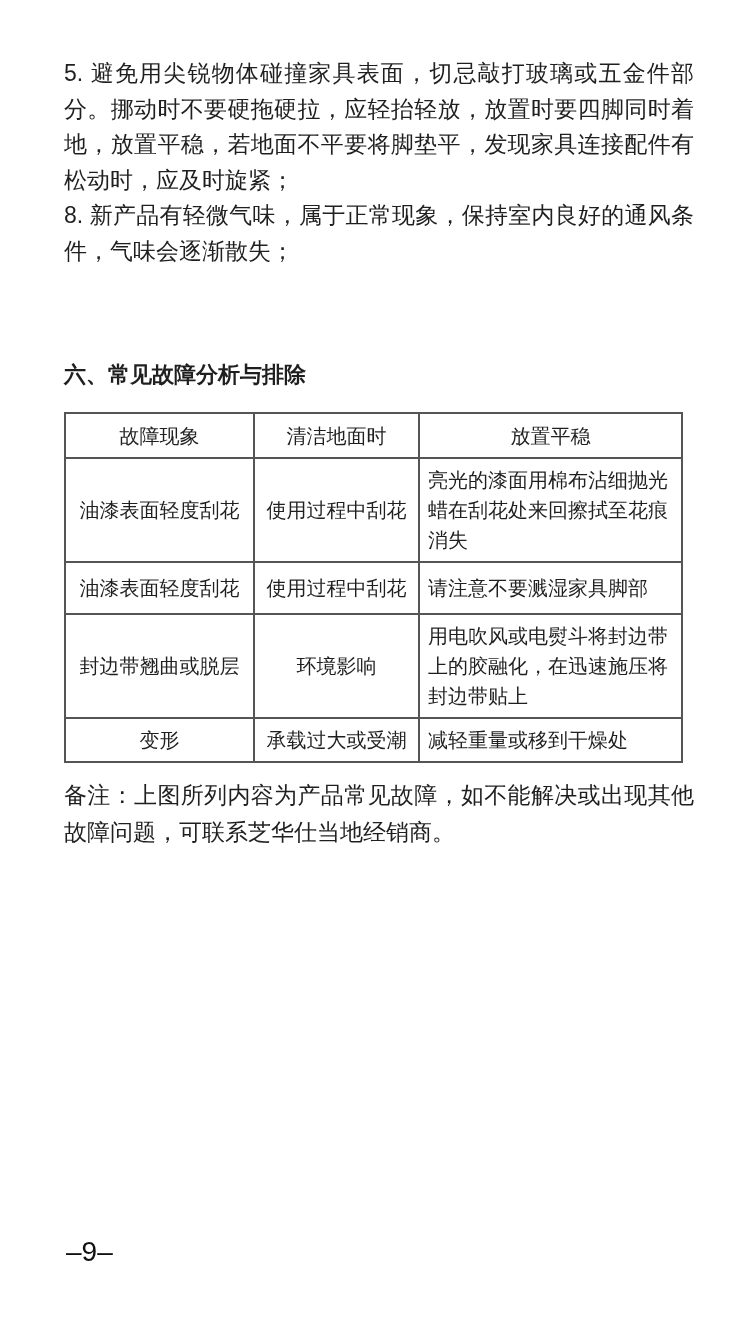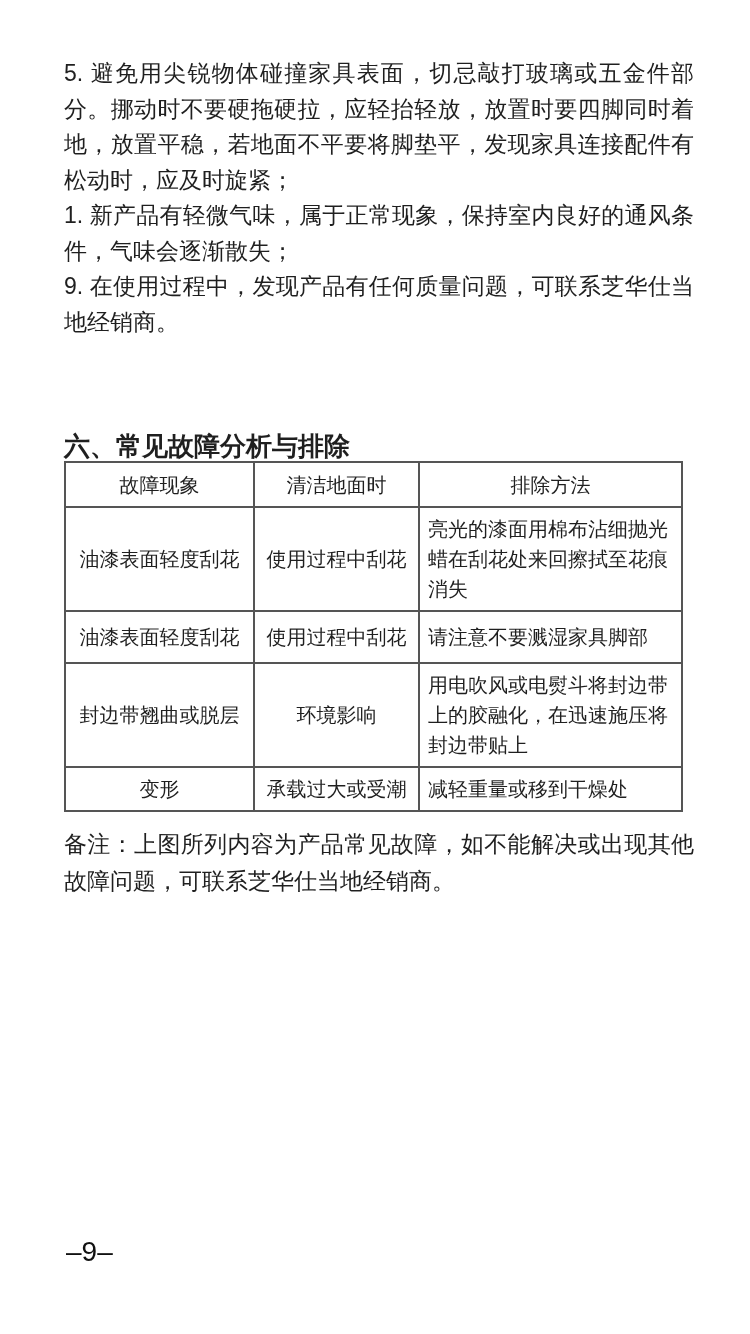--- a/index.html
+++ b/index.html
@@ -27,26 +27,27 @@
     margin:0;
     font-size:23px;
     line-height:35.5px;
     text-align:justify;
     text-justify:inter-ideograph;
     letter-spacing:0;
     color:var(--text-color);
   }
   .section-title{
     margin:91px 0 0 0;
-    font-size:26px;
+    font-size:22px;
     line-height:30px;
     font-weight:bold;
     color:var(--text-color);
   }
   table.fault-table{
+    margin-top:22px;
     border-collapse:collapse;
     table-layout:fixed;
     width:617px;
   }
   table.fault-table th,
   table.fault-table td{
     border:2px solid var(--border-color);
     font-size:20px;
     line-height:30px;
     font-weight:normal;
@@ -84,37 +85,36 @@
   }
 </style>
 </head>
 <body>
 
 <div class="page">
   <div class="content">
 
     <div class="care-list">
       <p>5. 避免用尖锐物体碰撞家具表面，切忌敲打玻璃或五金件部分。挪动时不要硬拖硬拉，应轻抬轻放，放置时要四脚同时着地，放置平稳，若地面不平要将脚垫平，发现家具连接配件有松动时，应及时旋紧；</p>
-      <p>1. 新产品有轻微气味，属于正常现象，保持室内良好的通风条件，气味会逐渐散失；</p>
-      <p>9. 在使用过程中，发现产品有任何质量问题，可联系芝华仕当地经销商。</p>
+      <p>8. 新产品有轻微气味，属于正常现象，保持室内良好的通风条件，气味会逐渐散失；</p>
     </div>
 
     <h2 class="section-title">六、常见故障分析与排除</h2>
 
     <table class="fault-table">
       <colgroup>
         <col class="c1">
           <col class="c2">
           <col class="c3">
       </colgroup>
       <thead>
         <tr class="hdr">
           <th>故障现象</th>
           <th>清洁地面时</th>
-          <th>排除方法</th>
+          <th>放置平稳</th>
         </tr>
       </thead>
       <tbody>
         <tr class="r1">
           <td class="cell-center">油漆表面轻度刮花</td>
           <td class="cell-center">使用过程中刮花</td>
           <td class="cell-left">亮光的漆面用棉布沾细抛光蜡在刮花处来回擦拭至花痕消失</td>
         </tr>
         <tr class="r2">
           <td class="cell-center">油漆表面轻度刮花</td>

